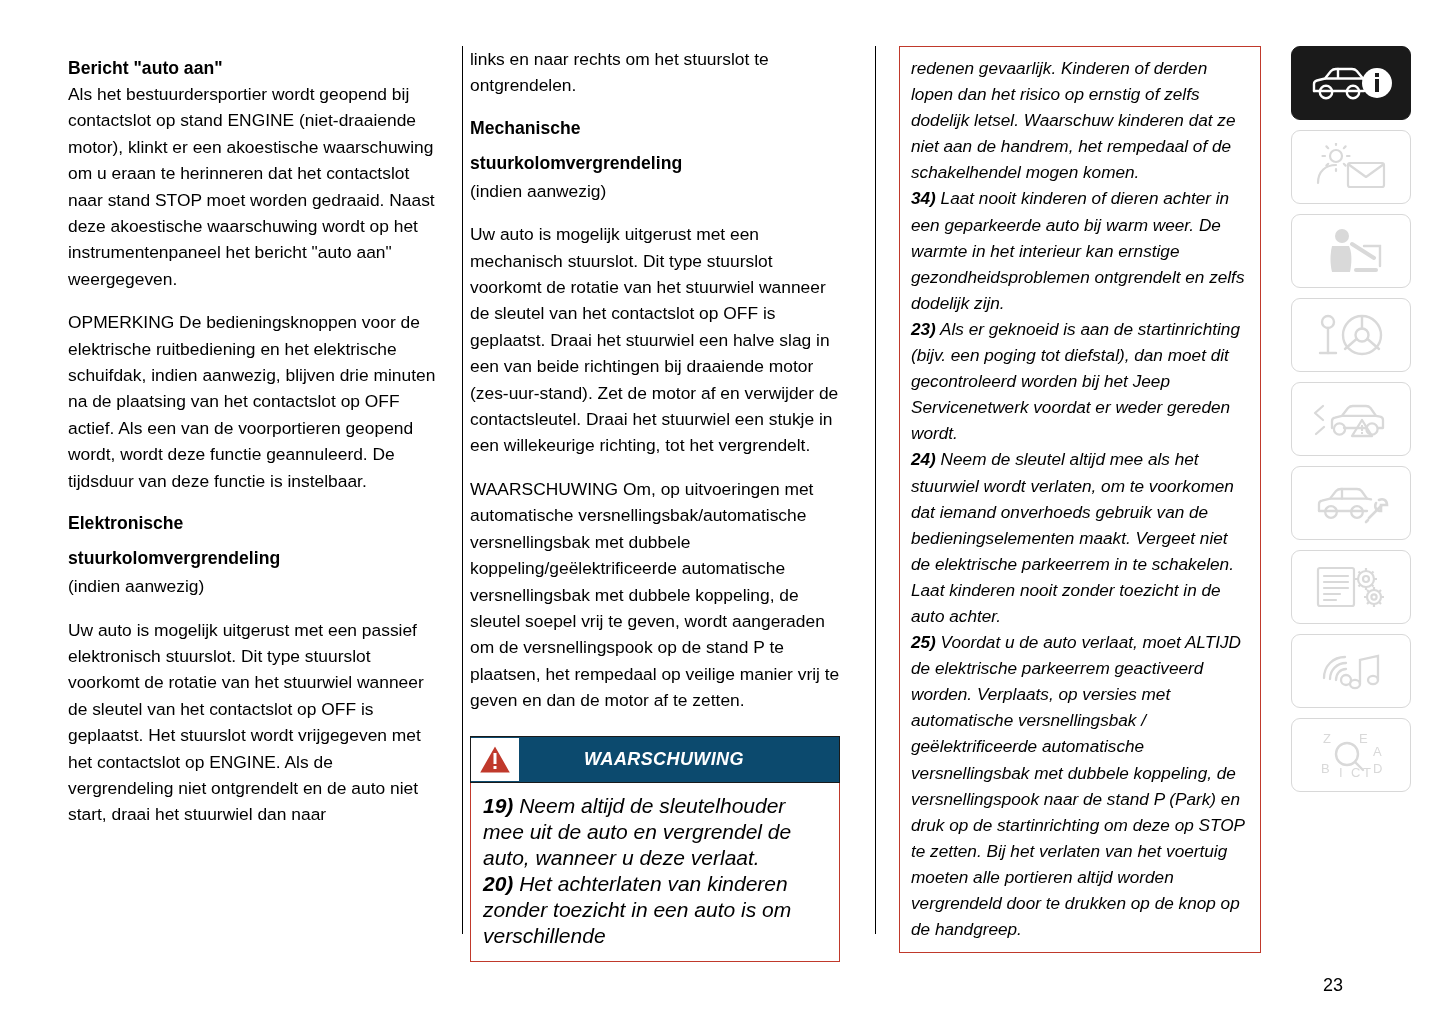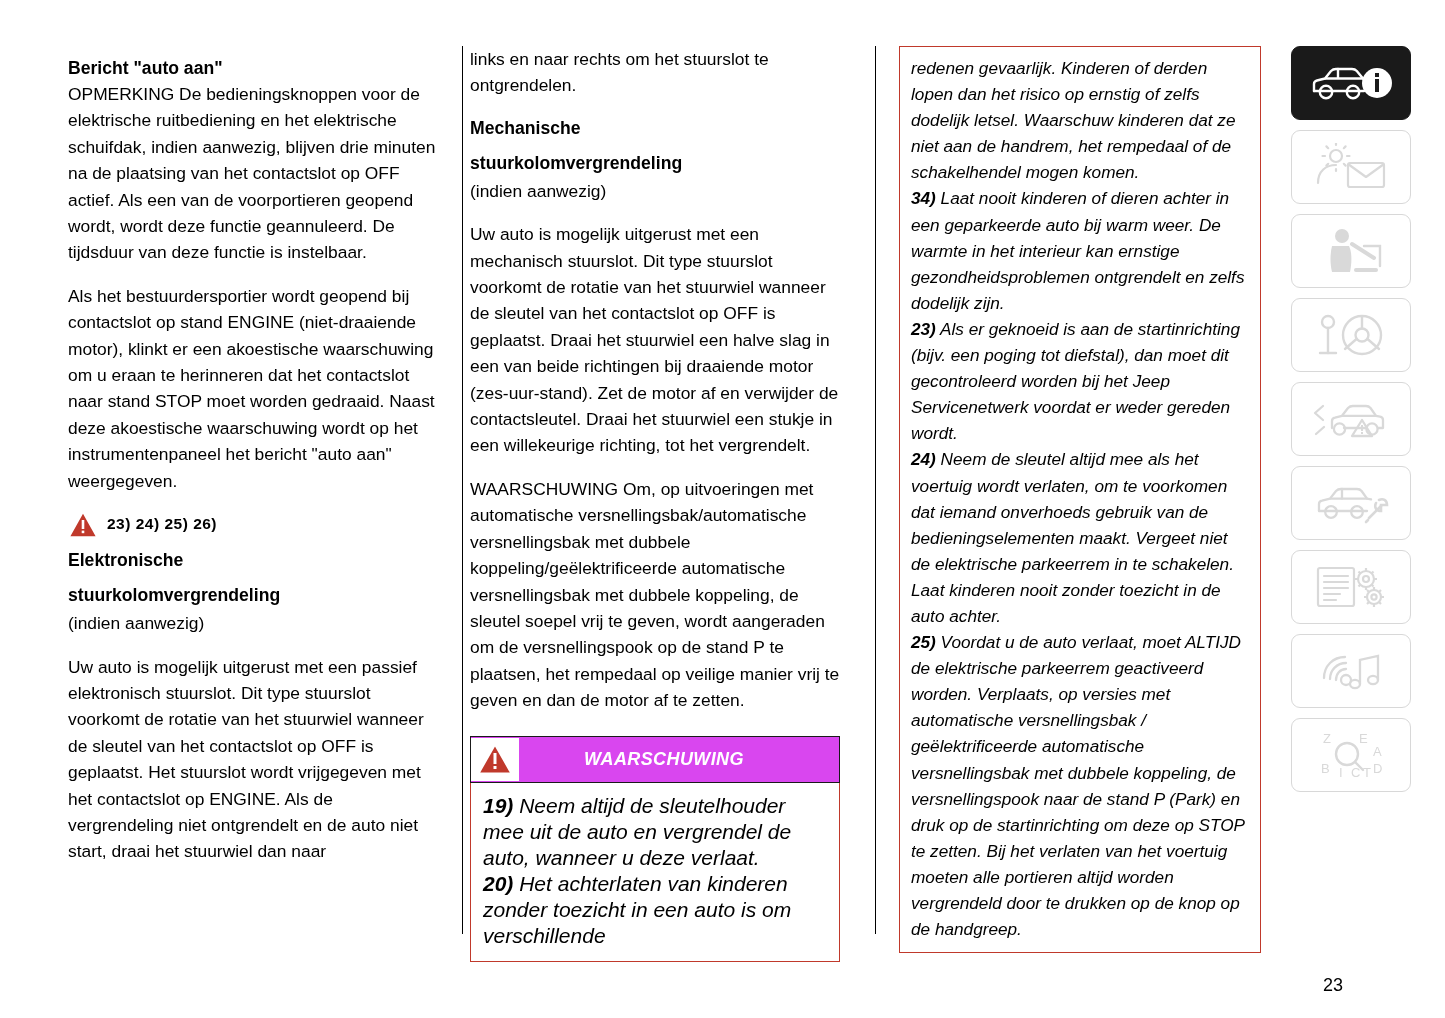--- a/index.html
+++ b/index.html
@@ -66,21 +66,21 @@
   .refnums {
     font-size: 15.5px;
     font-weight: bold;
     letter-spacing: 0.5px;
   }
 
   
   .warn-header {
     margin-top: 22px;
     height: 45px;
-    background: #d946ef;
+    background: #0c4a6e;
     display: flex;
     align-items: center;
     border: 1px solid #1a1a1a;
   }
   .warn-header .tri-box {
     width: 48px;
     height: 43px;
     background: #ffffff;
     display: flex;
     align-items: center;
@@ -160,33 +160,23 @@
 </head>
 <body>
 
 <div class="page">
 
   <div class="sep-divider" id="div1"></div>
   <div class="sep-divider" id="div2"></div>
 
   <div class="col" id="col1">
     <h3>Bericht "auto aan"</h3>
+    <p>Als het bestuurdersportier wordt geopend bij contactslot op stand ENGINE (niet-draaiende motor), klinkt er een akoestische waarschuwing om u eraan te herinneren dat het contactslot naar stand STOP moet worden gedraaid. Naast deze akoestische waarschuwing wordt op het instrumentenpaneel het bericht "auto aan" weergegeven.</p>
     <p>OPMERKING De bedieningsknoppen voor de elektrische ruitbediening en het elektrische schuifdak, indien aanwezig, blijven drie minuten na de plaatsing van het contactslot op OFF actief. Als een van de voorportieren geopend wordt, wordt deze functie geannuleerd. De tijdsduur van deze functie is instelbaar.</p>
-    <p>Als het bestuurdersportier wordt geopend bij contactslot op stand ENGINE (niet-draaiende motor), klinkt er een akoestische waarschuwing om u eraan te herinneren dat het contactslot naar stand STOP moet worden gedraaid. Naast deze akoestische waarschuwing wordt op het instrumentenpaneel het bericht "auto aan" weergegeven.</p>
-
-    <div class="warn-refs">
-      <span class="tri-sm">
-        <svg width="30" height="27" viewBox="0 0 30 27">
-          <path d="M15 1 L29 26 L1 26 Z" fill="#c0392b" stroke="#ffffff" stroke-width="1.6" stroke-linejoin="round"></path>
-          <rect x="13.7" y="9" width="2.6" height="9" fill="#ffffff"></rect>
-          <rect x="13.7" y="19.6" width="2.6" height="2.6" fill="#ffffff"></rect>
-        </svg>
-      </span>
-      <span class="refnums">23)  24)  25)  26)</span>
-    </div>
+
 
     <h3>Elektronische</h3>
     <h3>stuurkolomvergrendeling</h3>
     <p class="tight" style="margin-top:2px;">(indien aanwezig)</p>
     <p style="margin-top:17px;">Uw auto is mogelijk uitgerust met een passief elektronisch stuurslot. Dit type stuurslot voorkomt de rotatie van het stuurwiel wanneer de sleutel van het contactslot op OFF is geplaatst. Het stuurslot wordt vrijgegeven met het contactslot op ENGINE. Als de vergrendeling niet ontgrendelt en de auto niet start, draai het stuurwiel dan naar</p>
   </div>
 
   <div class="col" id="col2">
     <p>links en naar rechts om het stuurslot te ontgrendelen.</p>
     <h3>Mechanische</h3>
@@ -208,21 +198,21 @@
     <div class="warn-body">
       <p><b>19)</b><span> Neem altijd de sleutelhouder mee uit de auto en vergrendel de auto, wanneer u deze verlaat.</span></p>
       <p><b>20)</b><span> Het achterlaten van kinderen zonder toezicht in een auto is om verschillende</span></p>
     </div>
   </div>
 
   <div id="col3box">
     <p>redenen gevaarlijk. Kinderen of derden lopen dan het risico op ernstig of zelfs dodelijk letsel. Waarschuw kinderen dat ze niet aan de handrem, het rempedaal of de schakelhendel mogen komen.</p>
     <p><b>34)</b><span> Laat nooit kinderen of dieren achter in een geparkeerde auto bij warm weer. De warmte in het interieur kan ernstige gezondheidsproblemen ontgrendelt en zelfs dodelijk zijn.</span></p>
     <p><b>23)</b><span> Als er geknoeid is aan de startinrichting (bijv. een poging tot diefstal), dan moet dit gecontroleerd worden bij het Jeep Servicenetwerk voordat er weder gereden wordt.</span></p>
-    <p><b>24)</b><span> Neem de sleutel altijd mee als het voertuig wordt verlaten, om te voorkomen dat iemand onverhoeds gebruik van de bedieningselementen maakt. Vergeet niet de elektrische parkeerrem in te schakelen. Laat kinderen nooit zonder toezicht in de auto achter.</span></p>
+    <p><b>24)</b><span> Neem de sleutel altijd mee als het stuurwiel wordt verlaten, om te voorkomen dat iemand onverhoeds gebruik van de bedieningselementen maakt. Vergeet niet de elektrische parkeerrem in te schakelen. Laat kinderen nooit zonder toezicht in de auto achter.</span></p>
     <p><b>25)</b><span> Voordat u de auto verlaat, moet ALTIJD de elektrische parkeerrem geactiveerd worden. Verplaats, op versies met automatische versnellingsbak / geëlektrificeerde automatische versnellingsbak met dubbele koppeling, de versnellingspook naar de stand P (Park) en druk op de startinrichting om deze op STOP te zetten. Bij het verlaten van het voertuig moeten alle portieren altijd worden vergrendeld door te drukken op de knop op de handgreep.</span></p>
   </div>
 
   <div class="rail">
 
     <div class="rail-item active">
       <span>
         <svg width="86" height="44" viewBox="0 0 86 44">
           <g fill="none" stroke="#ffffff" stroke-width="2.4" stroke-linejoin="round" stroke-linecap="round">
             <path d="M6 30 L6 23 C6 21 7 20 9 19.5 L17 17.5 L23 10 C24.5 8.5 26 8 28 8 L44 8 C46 8 47.5 8.6 48.8 10 L55 17.5 L58 18.3"></path>

